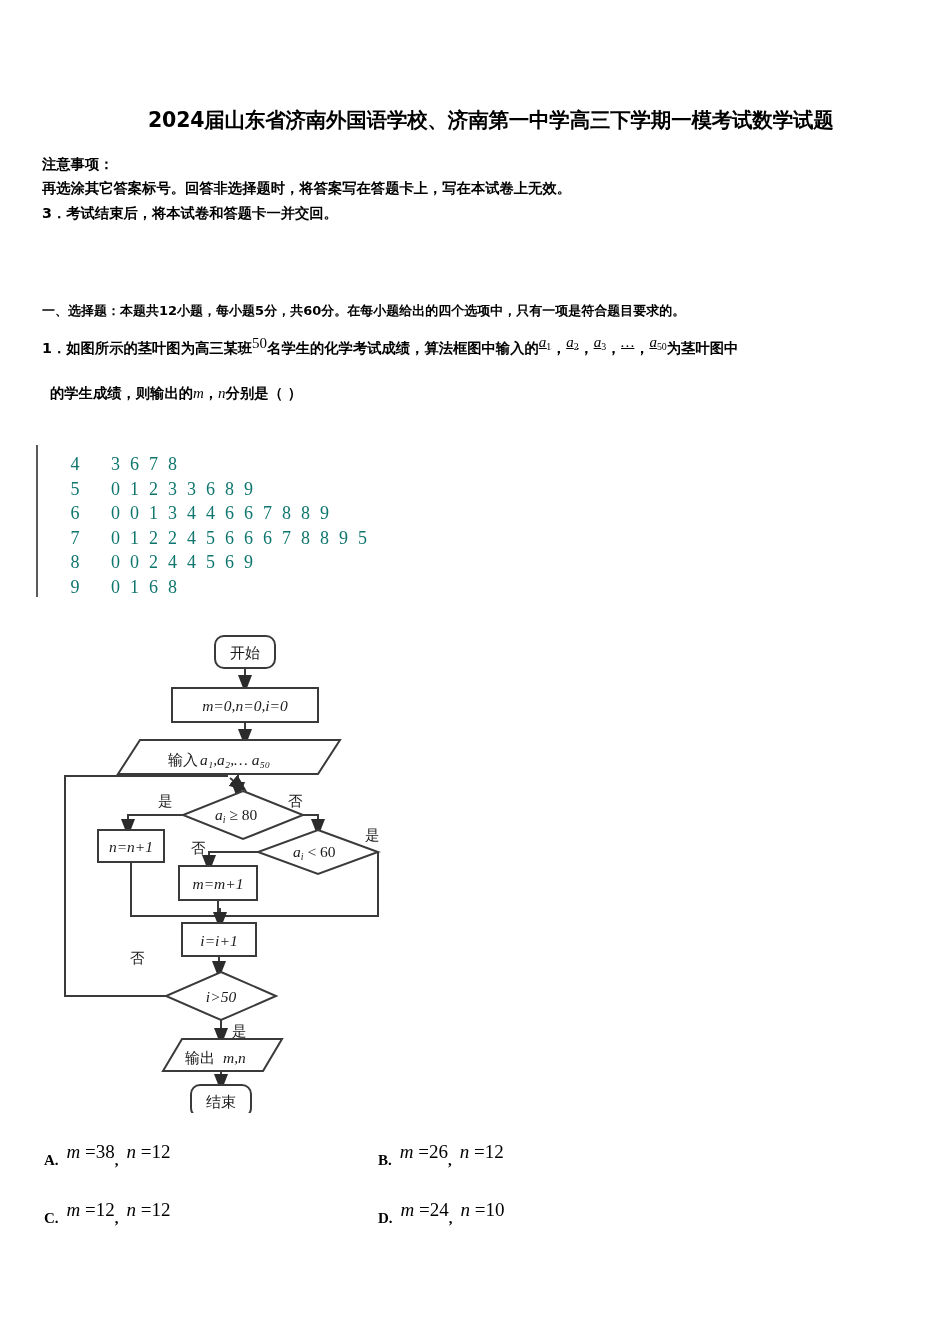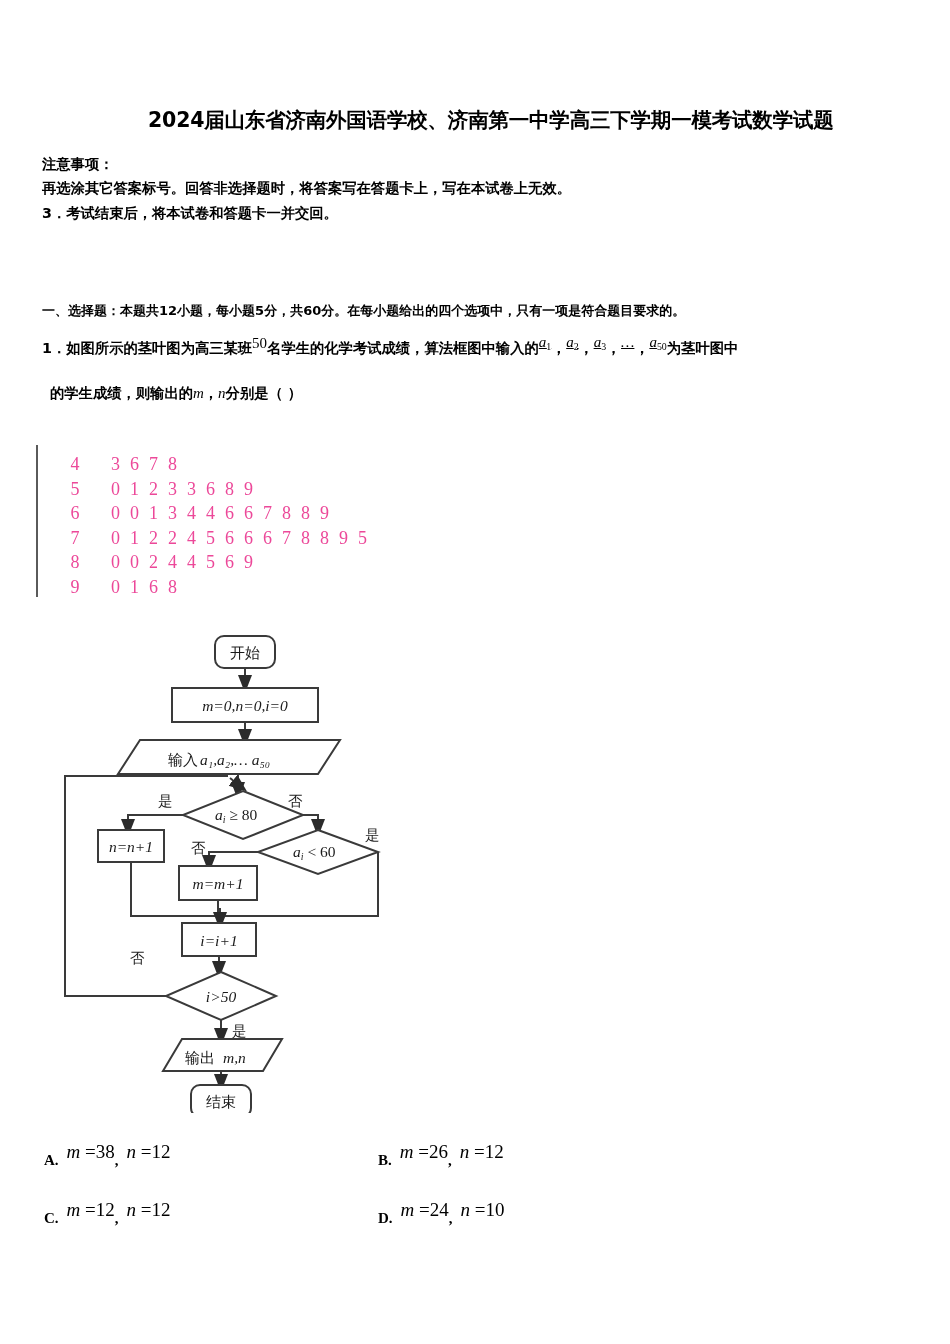--- a/index.html
+++ b/index.html
@@ -115,21 +115,21 @@
     text-decoration: underline;
   }
 
   
   .stemleaf {
     position: absolute;
     left: 58px;
     top: 452px;
     font-family: "Liberation Serif", "DejaVu Serif", serif;
     font-size: 18px;
-    color: #ec4899;
+    color: #0f766e;
   }
   .sl-row {
     height: 24.5px;
     line-height: 24.5px;
     white-space: nowrap;
     display: block;
   }
   .sl-stem {
     display: inline-block;
     width: 34px;

